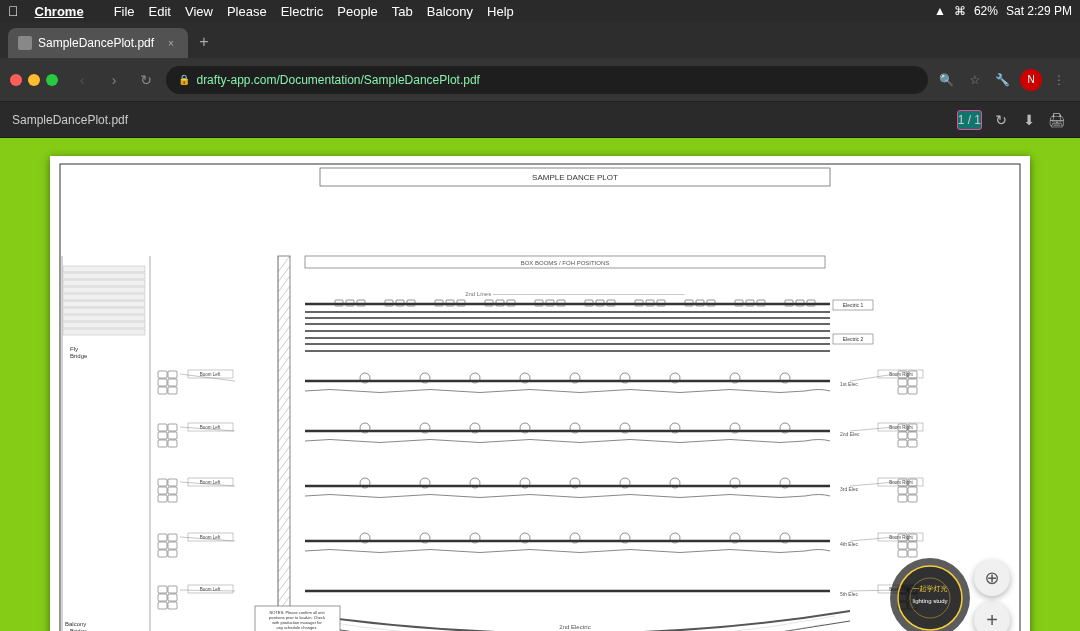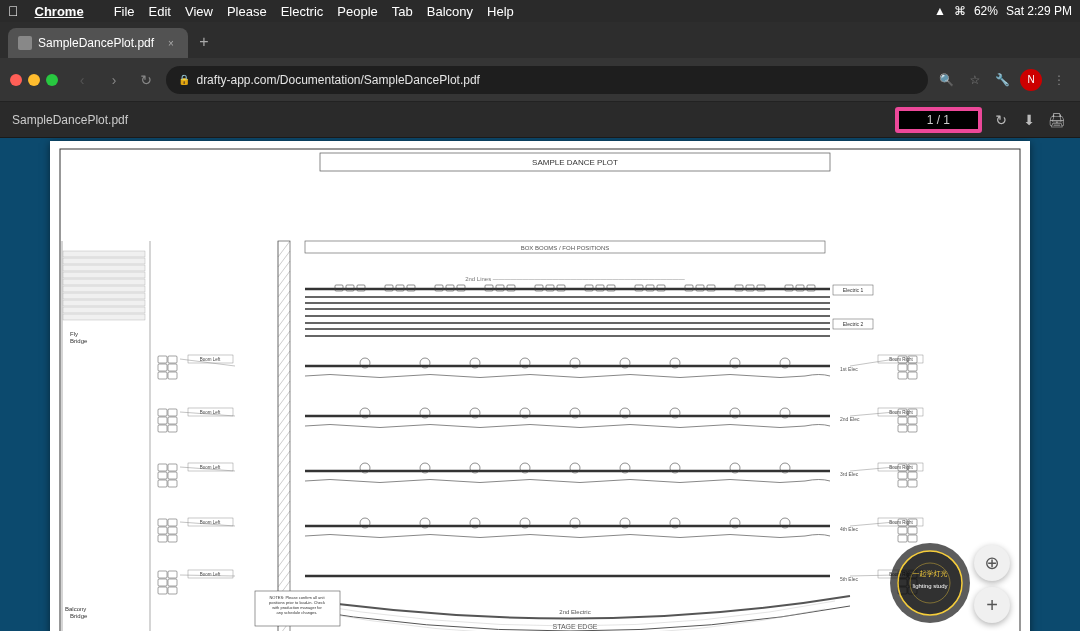--- a/index.html
+++ b/index.html
@@ -81,54 +81,54 @@
       background: #1e1e1e;
       border-radius: 14px;
       display: flex;
       align-items: center;
       padding: 0 12px;
       gap: 6px;
       font-size: 12px;
       color: #ccc;
     }
     .url-bar .lock-icon { color: #888; font-size: 10px; }
-    .url-bar .url-text { flex: 1; color: #e5e5e5; font-size: 12px; }
+    .url-bar .url-text { flex: 1; color: #86efac; font-size: 12px; }
     .addr-right-icons { display: flex; gap: 6px; align-items: center; }
     .addr-icon { width: 22px; height: 22px; border-radius: 50%; display: flex; align-items: center; justify-content: center; color: #888; font-size: 12px; cursor: pointer; }
 
     
     .pdf-toolbar {
       height: 36px;
       background: #2a2a2a;
       display: flex;
       align-items: center;
       padding: 0 12px;
       gap: 8px;
       border-bottom: 1px solid #1a1a1a;
     }
     .pdf-toolbar .doc-title { color: #ccc; font-size: 12px; flex: 1; }
     .page-counter {
       color: #ccc;
       font-size: 12px;
-      background: #000000;
-      padding: 2px 28px;
+      background: #0f766e;
+      padding: 2px 0;
       border-radius: 3px;
-      border: 4px solid #ec4899;
+      border: 1px solid #ec4899;
     }
     .toolbar-right { display: flex; gap: 6px; align-items: center; margin-left: auto; }
     .toolbar-btn { width: 22px; height: 22px; display: flex; align-items: center; justify-content: center; color: #bbb; font-size: 14px; cursor: pointer; border-radius: 3px; }
 
     
     .pdf-viewport {
       flex: 1;
-      background: #0c4a6e;
+      background: #84cc16;
       overflow: hidden;
       display: flex;
       justify-content: center;
-      padding: 3px;
+      padding: 18px;
     }
     .pdf-page {
       background: #fff;
       width: 980px;
       min-height: 500px;
       position: relative;
       overflow: hidden;
       box-shadow: 0 2px 8px rgba(0,0,0,0.5);
     }
 

